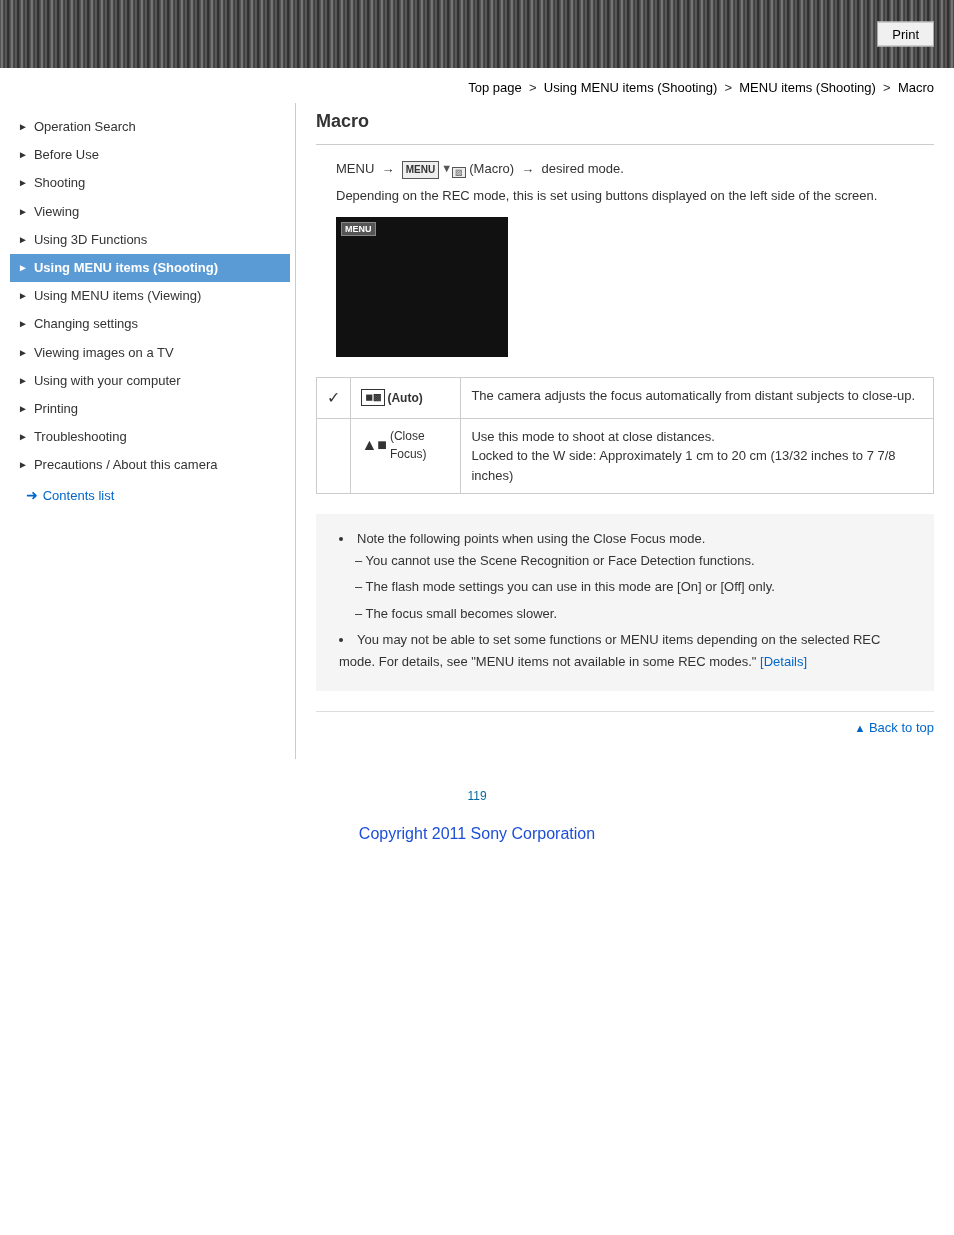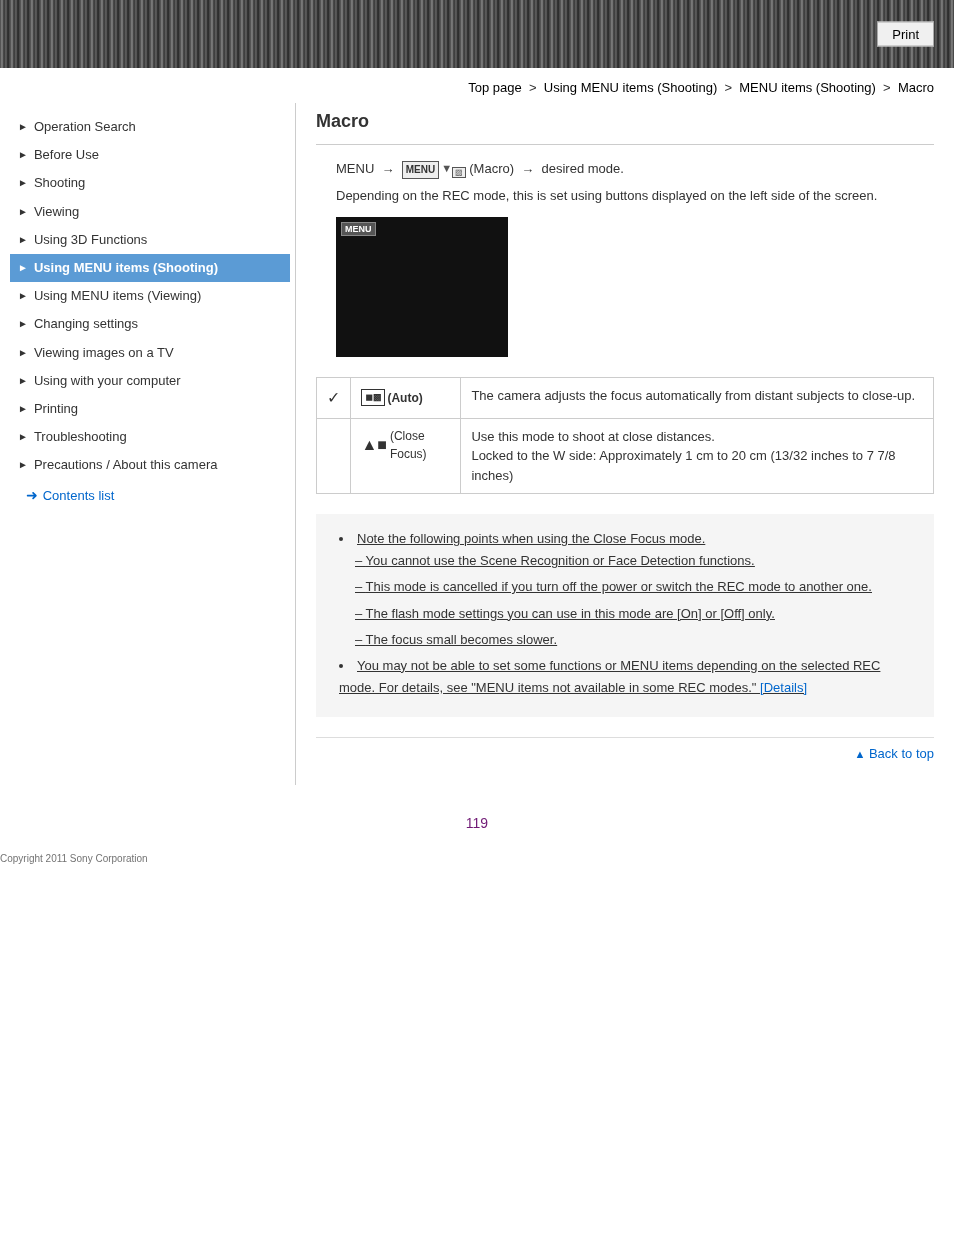--- a/index.html
+++ b/index.html
@@ -195,49 +195,49 @@
 
     
     .notes-box {
       background: #f5f5f5;
       border: none;
       padding: 14px 18px;
       margin: 10px 0 20px 0;
       font-size: 13px;
       line-height: 1.7;
     }
-    .notes-box ul { list-style: disc inside; padding-left: 5px; text-decoration: underline; }
+    .notes-box ul { list-style: disc inside; padding-left: 5px; }
     .notes-box ul li { margin-bottom: 4px; }
     .notes-box .sub-list { list-style: none; padding-left: 16px; }
     .notes-box .sub-list li { padding-left: 0; }
     .notes-box .sub-list li::before { content: "– "; }
     .notes-box .details-link { color: #0066cc; text-decoration: none; }
 
     
     .back-to-top-row {
       text-align: right;
       padding: 8px 0 4px;
       font-size: 13px;
       border-top: 1px solid #ddd;
     }
     .back-to-top-row a { color: #0066cc; text-decoration: none; }
     .back-to-top-row .tri { color: #0066cc; font-size: 11px; }
 
     
     .footer {
-      text-align: left;
+      text-align: center;
       padding: 16px 0 30px;
-      font-size: 10px;
-      color: #737373;
+      font-size: 16px;
+      color: #1d4ed8;
     }
     .page-num {
       text-align: center;
       padding: 10px 0 6px;
-      font-size: 14px;
-      color: #701a75;
+      font-size: 12px;
+      color: #0369a1;
     }
   </style>
 </head>
 <body>
 
 <div class="header-bar">
   <button class="print-btn">Print</button>
 </div>
 
 <div class="breadcrumb">
@@ -359,21 +359,20 @@
         </tr>
       </tbody>
     </table>
 
     <div class="notes-box">
       <ul>
         <li>
           Note the following points when using the Close Focus mode.
           <ul class="sub-list">
             <li>You cannot use the Scene Recognition or Face Detection functions.</li>
-            <li>This mode is cancelled if you turn off the power or switch the REC mode to another one.</li>
             <li>The flash mode settings you can use in this mode are [On] or [Off] only.</li>
             <li>The focus small becomes slower.</li>
           </ul>
         </li>
         <li>
           You may not be able to set some functions or MENU items depending on the selected REC mode. For details, see "MENU items not available in some REC modes."&nbsp;<a href="#" class="details-link">[Details]</a>
         </li>
       </ul>
     </div>
 

